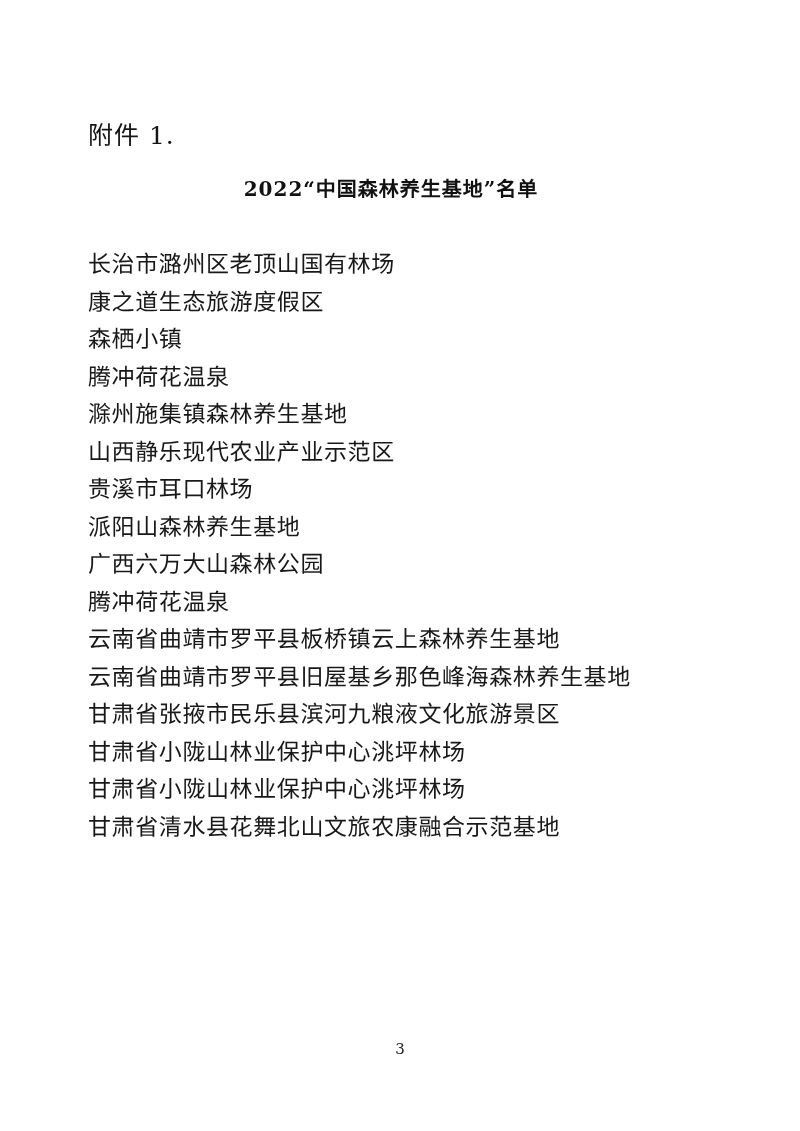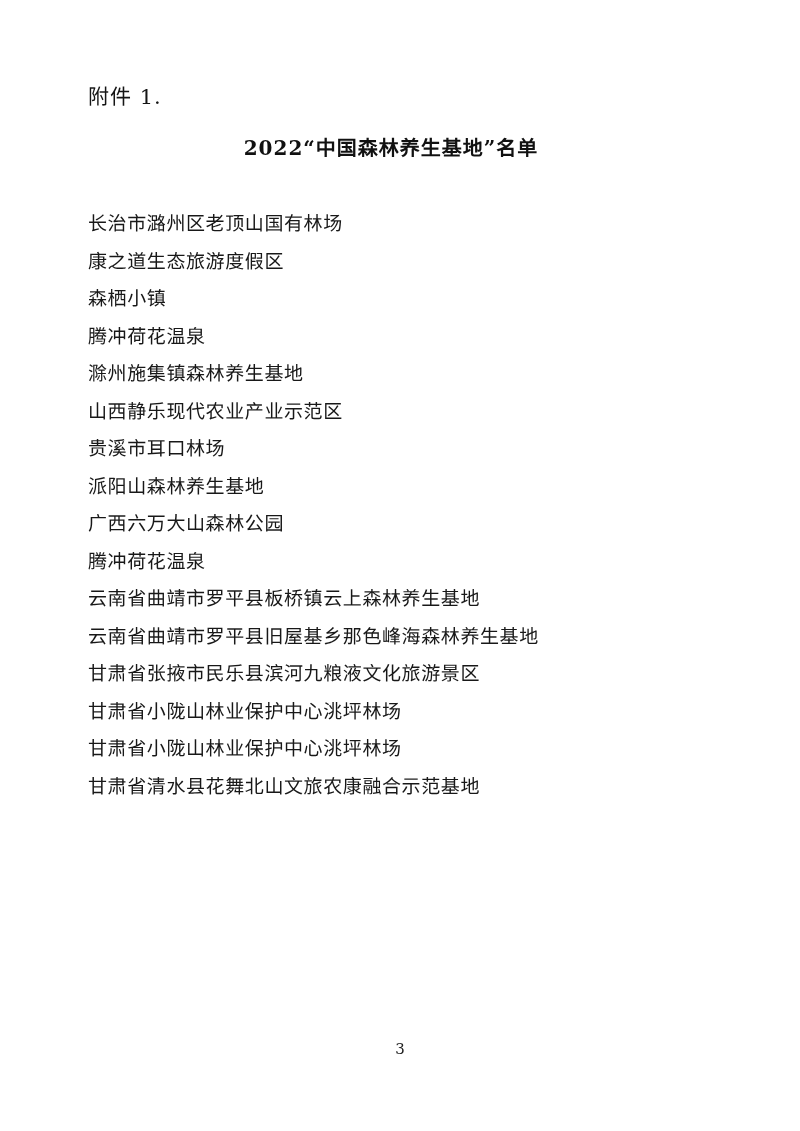--- a/index.html
+++ b/index.html
@@ -19,41 +19,41 @@
     color: #1a1a1a;
   }
   .content {
     position: absolute;
     left: 88px;
     top: 0;
     right: 78px;
     top: 0;
   }
   .attachment-label {
-    margin-top: 80px;
-    font-size: 21px;
+    margin-top: 115px;
+    font-size: 25px;
     letter-spacing: 1px;
     color: #151515;
   }
   .doc-title {
     margin-top: 22px;
     text-align: center;
     font-size: 20px;
     font-weight: bold;
     letter-spacing: 1px;
     color: #111111;
     padding-right: 28px;
   }
   .list {
     margin-top: 44px;
     list-style: none;
     padding: 0;
   }
   .list li {
-    font-size: 19px;
+    font-size: 23px;
     line-height: 37.5px;
     letter-spacing: 0.6px;
     color: #181818;
     white-space: nowrap;
   }
   .page-number {
     position: absolute;
     left: 0;
     right: 0;
     top: 1040px;

